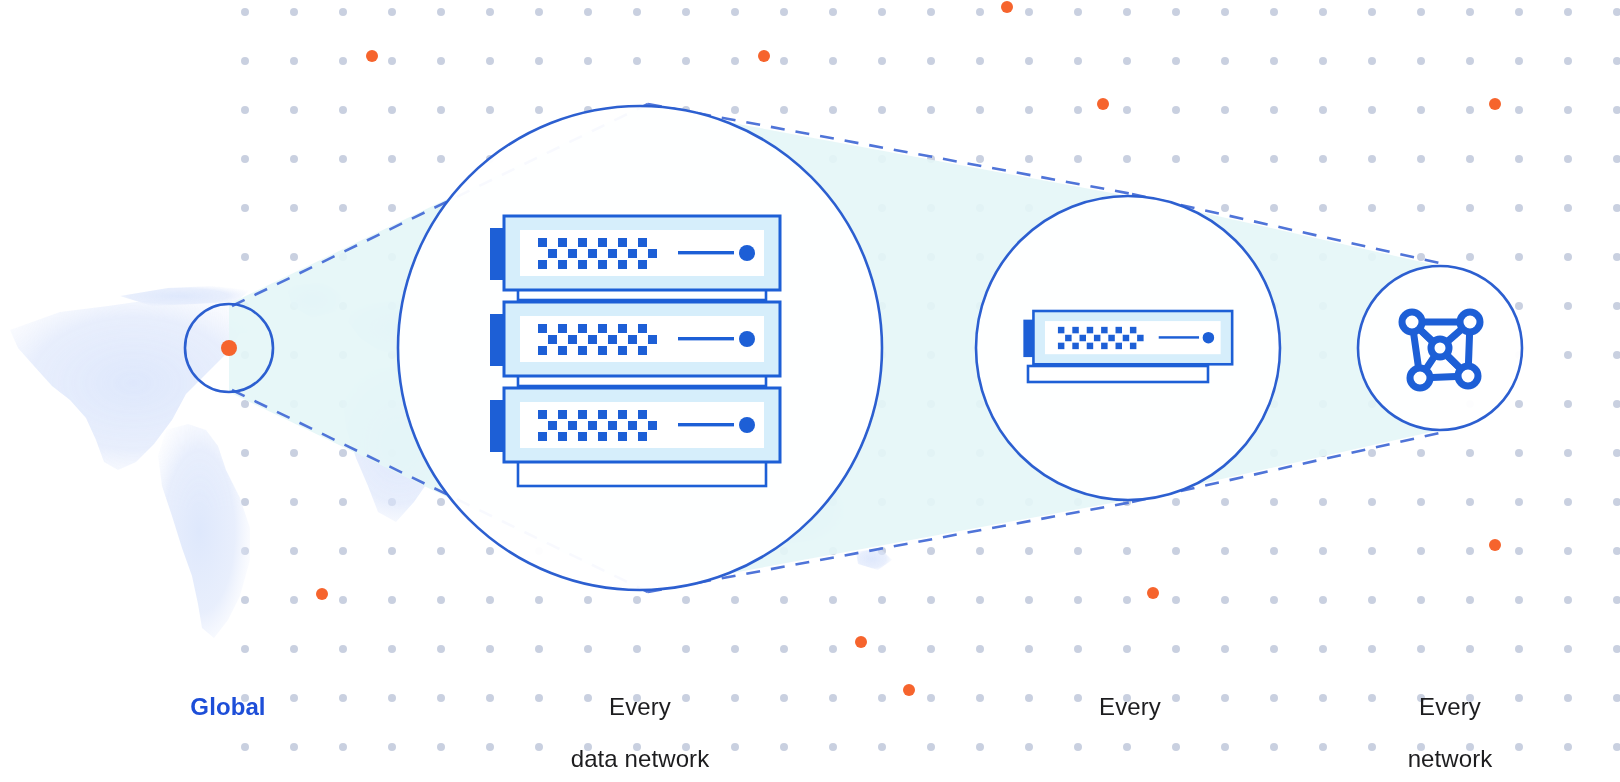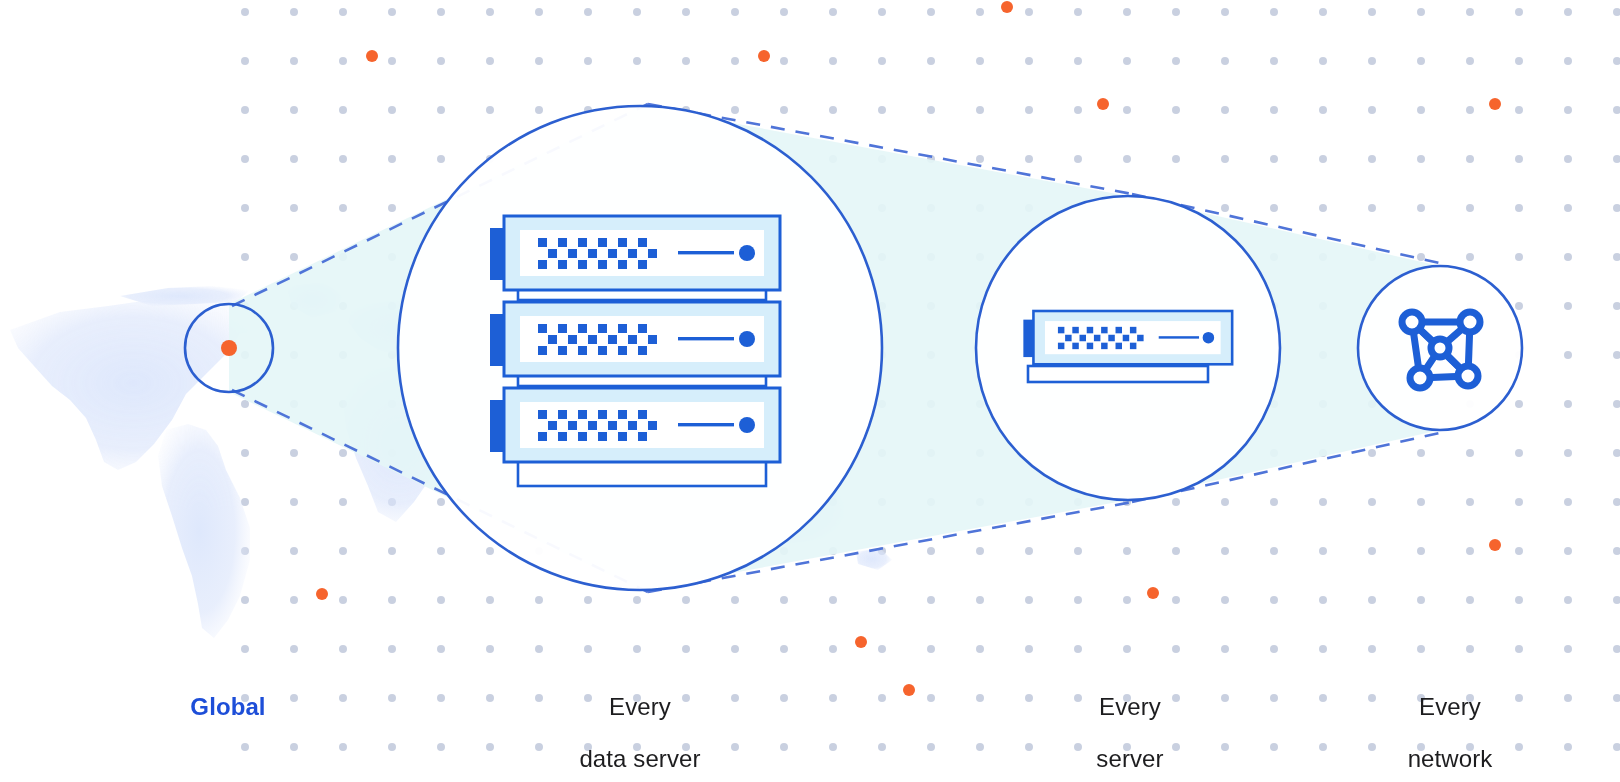--- a/index.html
+++ b/index.html
@@ -254,26 +254,25 @@
   </svg>
 
   <div class="labels">
 
     <div class="label" style="left:128px; top:668px; width:200px; color:#1d4ed8; font-weight:700;">
       <span class="l1">Global</span>
     </div>
 
     <div class="label" style="left:520px; top:668px; width:240px; color:#1d1d1f;">
       <span class="l1">Every</span>
-      <span class="l2">data server</span>
+      <span class="l2">data network</span>
     </div>
 
     <div class="label" style="left:1030px; top:668px; width:200px; color:#1d1d1f;">
       <span class="l1">Every</span>
-      <span class="l2">server</span>
     </div>
 
     <div class="label" style="left:1350px; top:668px; width:200px; color:#1d1d1f;">
       <span class="l1">Every</span>
       <span class="l2">network</span>
     </div>
 
   </div>
 
 </div>

